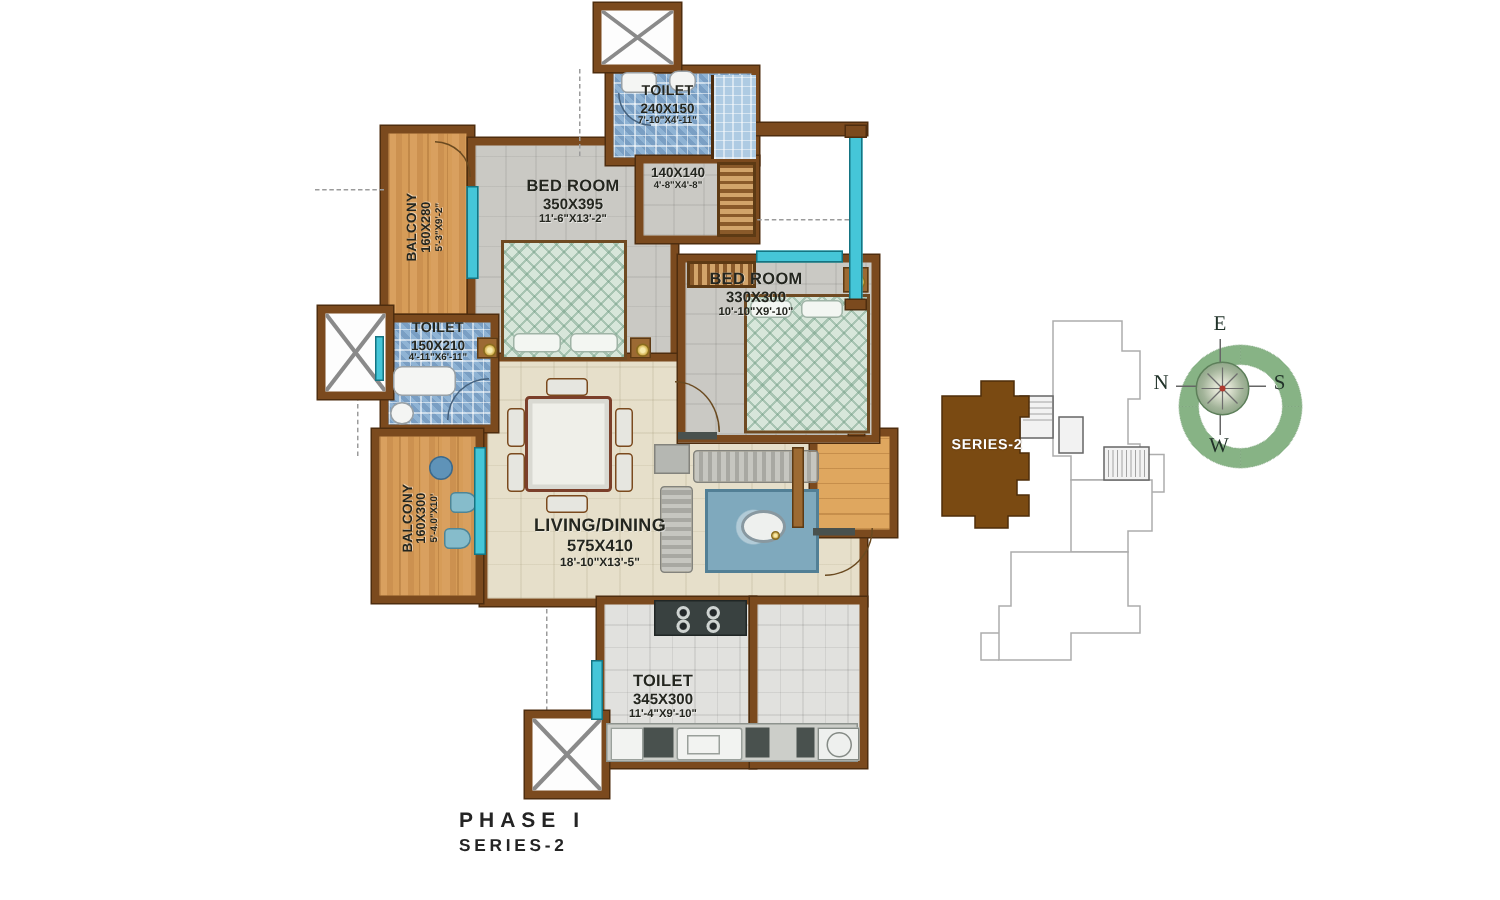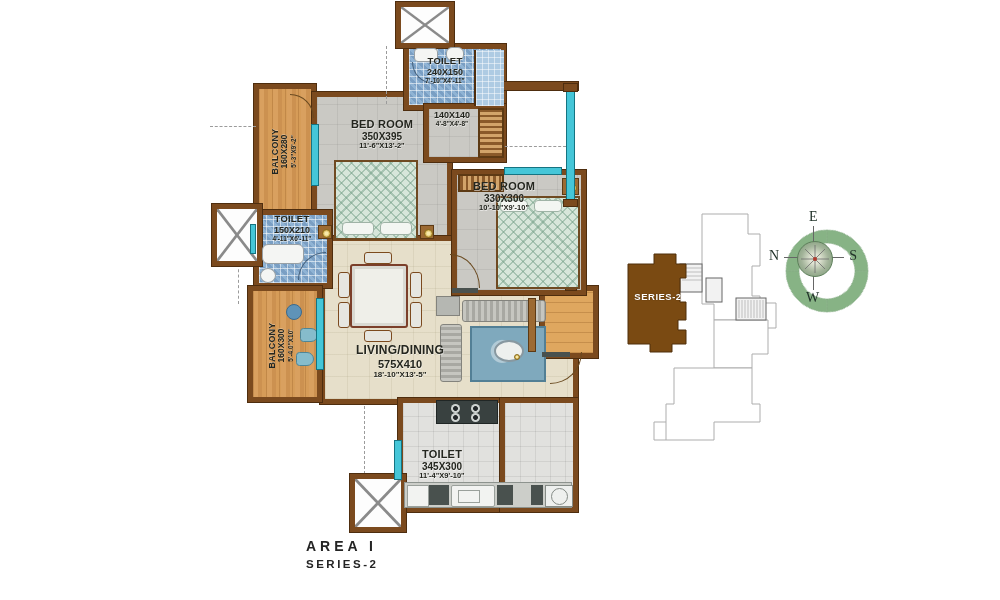--- a/index.html
+++ b/index.html
@@ -323,17 +323,17 @@
         <circle cx="17" cy="17" r="2" fill="#b03a2e"></circle>
       </svg>
     </div>
     <span class="cletter" style="left:39px;top:-3px;">E</span>
     <span class="cletter" style="left:-1px;top:36px;">N</span>
     <span class="cletter" style="right:1px;top:36px;">S</span>
     <span class="cletter" style="left:36px;bottom:-2px;">W</span>
   </div>
 
   <div id="footer">
-    <div class="f1">AREA I</div>
+    <div class="f1">PHASE I</div>
     <div class="f2">SERIES-2</div>
   </div>
 
 </div>
 
 </body></html>

